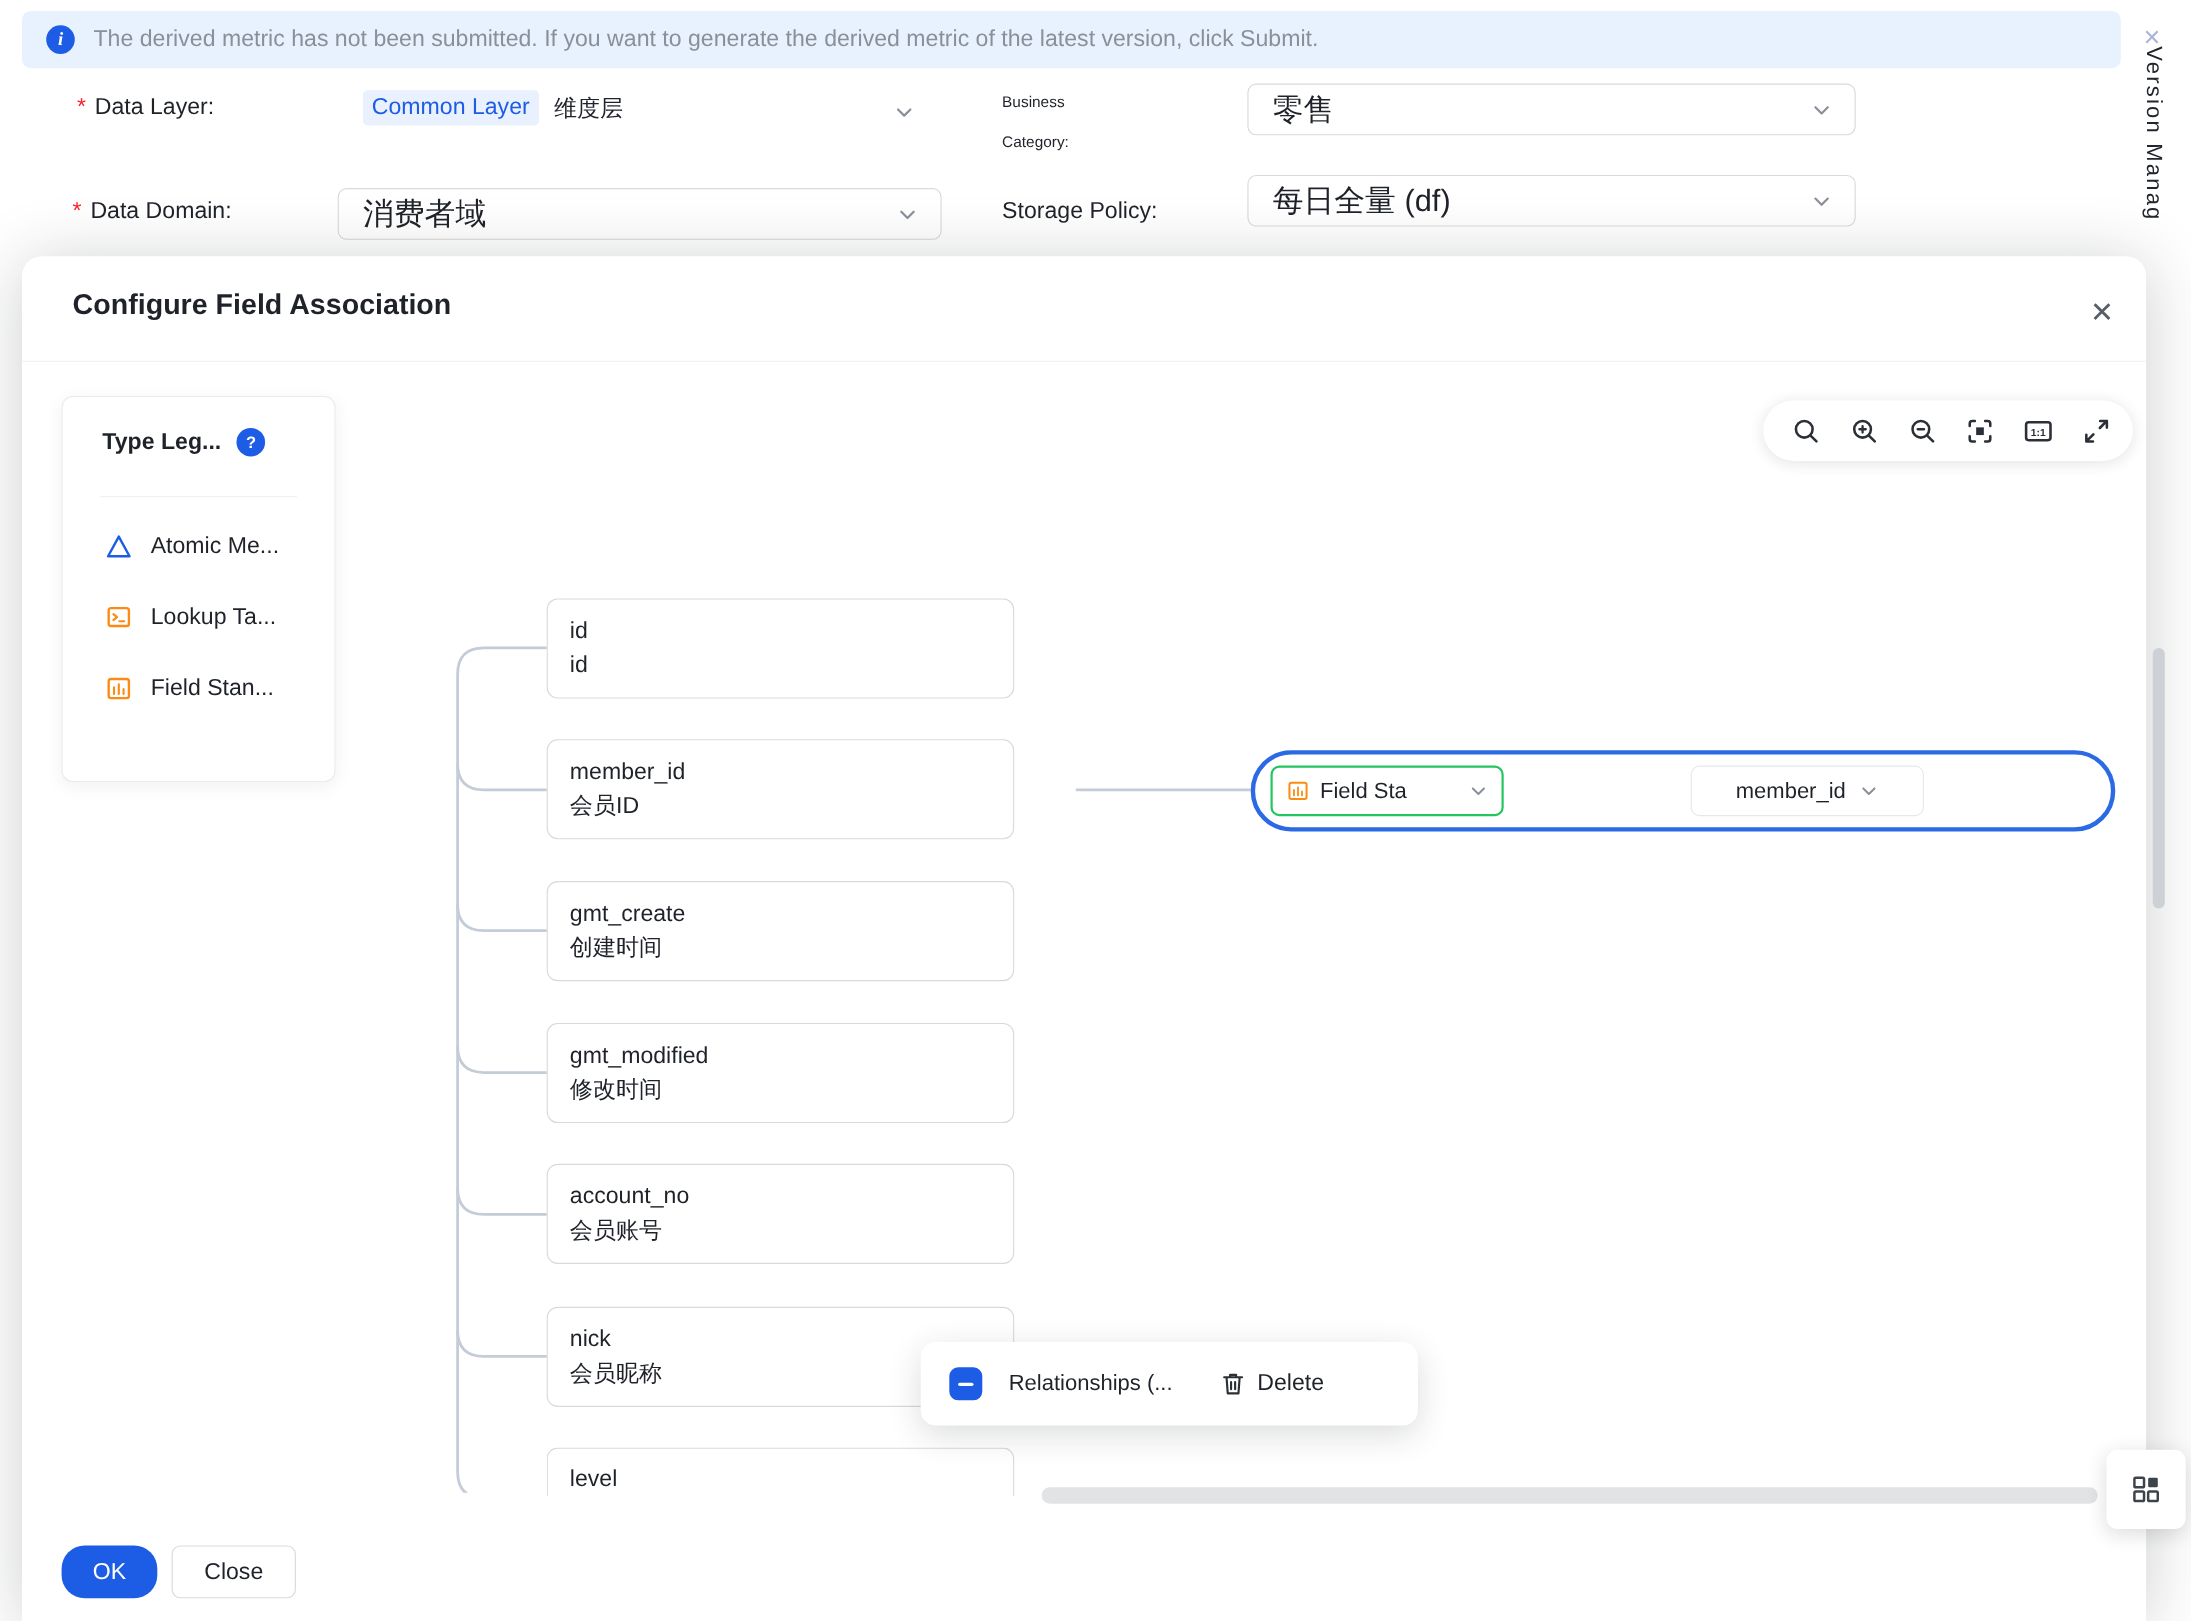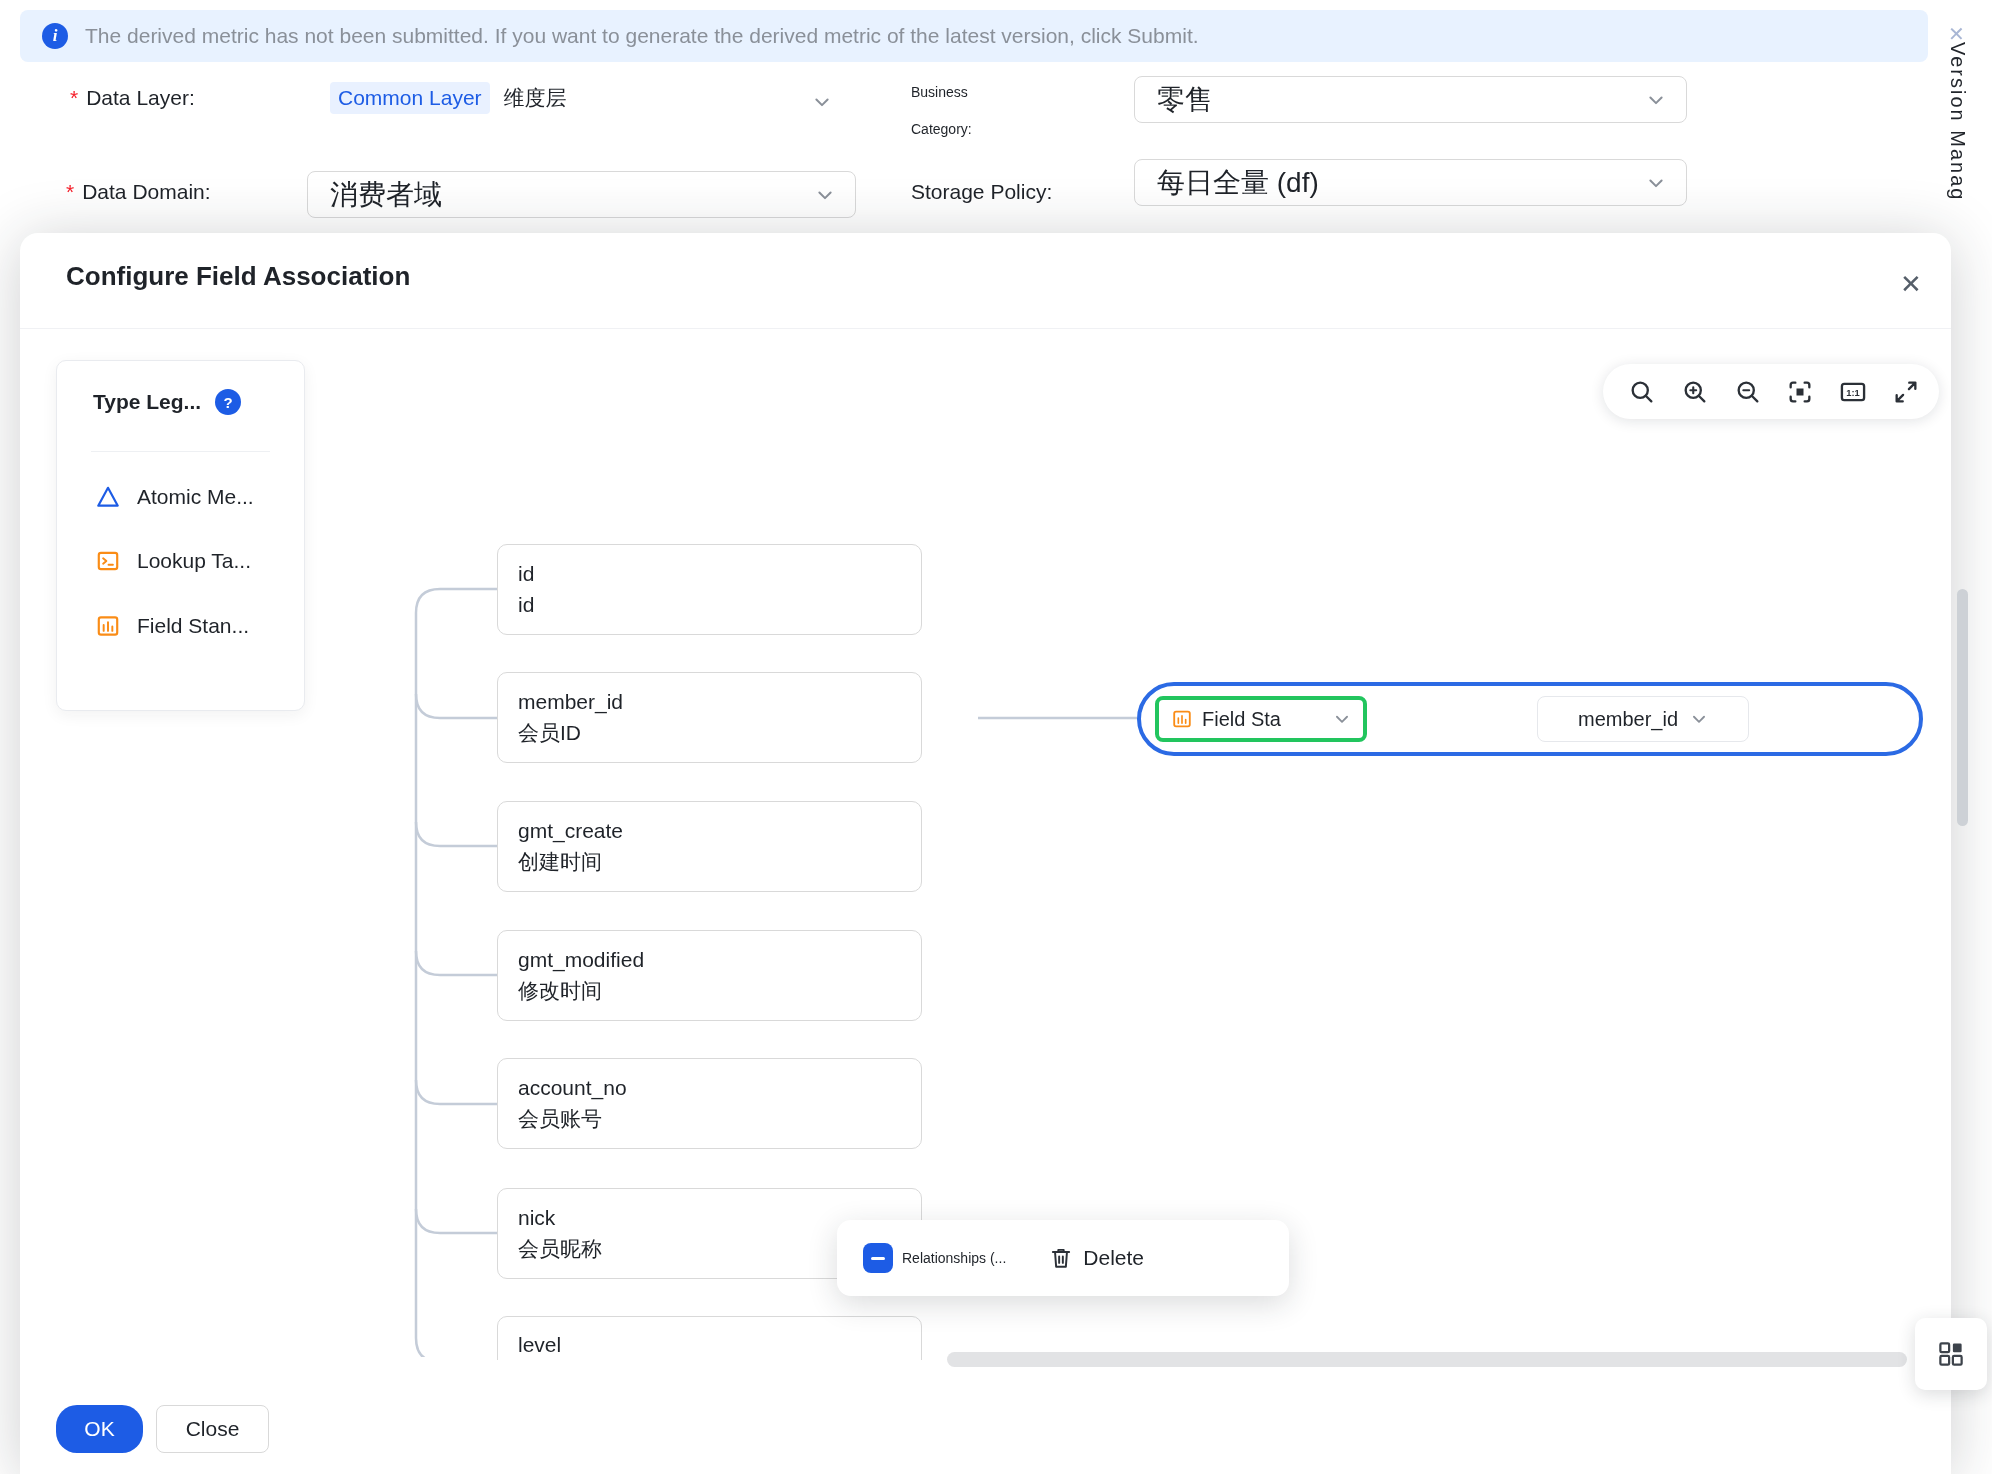--- a/index.html
+++ b/index.html
@@ -60,35 +60,35 @@
   .wires { position:absolute; left:0; top:0; z-index:11; }
   .node { position:absolute; left:477px; width:425px; height:91px; background:#fff;
           border:1px solid #d9d9d9; border-radius:10px; padding:13px 20px 0; z-index:12; cursor:pointer; }
   .node div { font-size:21px; line-height:31px; color:#1f2329; }
   .node-clip { position:absolute; left:477px; top:1083px; width:481px; height:44px; overflow:hidden; z-index:12; }
   .node-clip .node { left:0; top:0; padding-top:12px; }
 
   
   .assoc { position:absolute; left:1117px; top:449px; width:786px; height:74px; background:#fff;
            border:4px solid #2b6ae4; border-radius:37px; display:flex; align-items:center; z-index:13; cursor:pointer; }
-  .type-sel { margin-left:14px; width:212px; height:46px; border:4px solid #22c55e; border-radius:8px;
+  .type-sel { margin-left:14px; width:212px; height:46px; border:2px solid #22c55e; border-radius:8px;
               display:flex; align-items:center; padding:0 12px; gap:9px; font-size:20px; cursor:pointer; }
   .type-sel .txt { flex:1; overflow:hidden; white-space:nowrap; }
   .field-sel { position:absolute; left:396px; top:10px; width:212px; height:46px; border:1px solid #e6e8ec;
                border-radius:8px; display:flex; align-items:center; justify-content:center; gap:12px;
                font-size:20px; cursor:pointer; }
 
   
   .popup { position:absolute; left:817px; top:987px; width:452px; height:76px; background:#fff;
            border-radius:14px; box-shadow:0 8px 30px rgba(31,35,41,.16); display:flex;
            align-items:center; padding-left:26px; z-index:15; }
   .rel-chip { width:30px; height:30px; border-radius:8px; background:#1d5ce5; display:flex;
               align-items:center; justify-content:center; flex:none; cursor:pointer; }
   .rel-chip i { display:block; width:14px; height:3px; background:#fff; border-radius:2px; }
-  .popup .rel-lbl { margin-left:9px; font-size:14px; color:#1f2329; white-space:nowrap; }
+  .popup .rel-lbl { margin-left:24px; font-size:20px; color:#1f2329; white-space:nowrap; }
   .popup .del { margin-left:42px; display:flex; align-items:center; gap:9px; cursor:pointer; }
   .popup .del span { font-size:21px; color:#1f2329; }
 
   
   .hscroll { position:absolute; left:927px; top:1119px; width:960px; height:15px; background:#e2e3e5;
              border-radius:8px; z-index:14; cursor:pointer; }
   .vscroll { position:absolute; left:1957px; top:589px; width:11px; height:237px; background:#cdd1d6;
              border-radius:6px; z-index:40; cursor:pointer; }
   .corner-btn { position:absolute; left:1895px; top:1085px; width:72px; height:72px; background:#fff;
                 border-radius:10px; box-shadow:0 4px 18px rgba(31,35,41,.16); display:flex;

